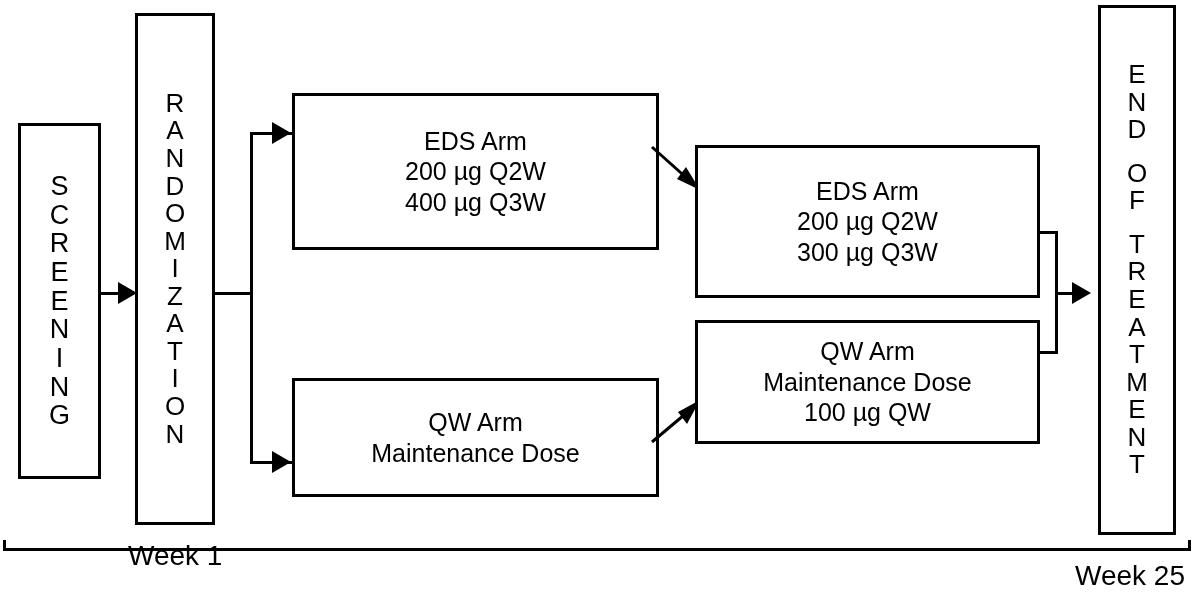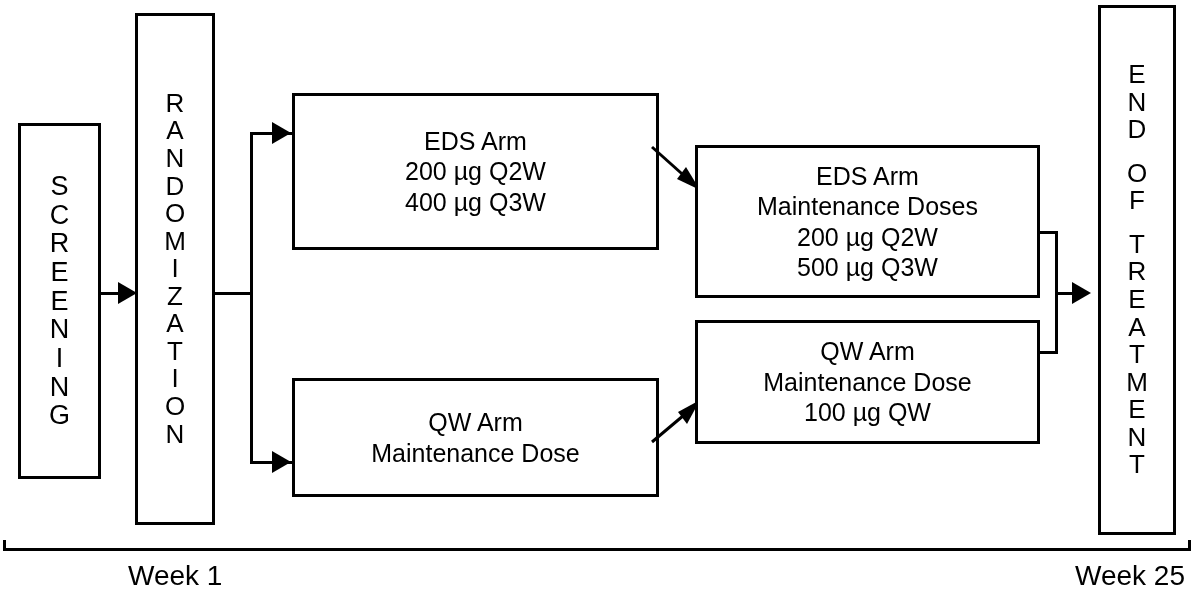--- a/index.html
+++ b/index.html
@@ -151,23 +151,22 @@
     <span class="line">400 µg Q3W</span>
   </div>
 
   <svg class="diag" style="left:650px; top:145px; width:60px; height:55px;" viewBox="0 0 60 55">
     <line x1="2" y1="2" x2="40" y2="36" stroke="#000" stroke-width="3"></line>
     <polygon points="50,45 27,34 36,22" fill="#000"></polygon>
   </svg>
 
   <div class="hbox" style="left:695px; top:145px; width:345px; height:153px;">
     <span class="line">EDS Arm</span>
-    <span class="line">Maintenance Doses</span>
     <span class="line">200 µg Q2W</span>
-    <span class="line">500 µg Q3W</span>
+    <span class="line">300 µg Q3W</span>
   </div>
 
   <div class="hbox" style="left:292px; top:378px; width:367px; height:119px;">
     <span class="line">QW Arm</span>
     <span class="line">Maintenance Dose</span>
   </div>
 
   <svg class="diag" style="left:650px; top:392px; width:60px; height:55px;" viewBox="0 0 60 55">
     <line x1="2" y1="50" x2="40" y2="18" stroke="#000" stroke-width="3"></line>
     <polygon points="50,8 28,20 37,32" fill="#000"></polygon>
@@ -203,16 +202,16 @@
       <span class="ltr">E</span>
       <span class="ltr">N</span>
       <span class="ltr">T</span>
     </div>
   </div>
 
   <div class="timeline-line" style="left:3px; top:548px; width:1188px;"></div>
   <div class="timeline-tick" style="left:3px; top:540px; height:11px;"></div>
   <div class="timeline-tick" style="left:1188px; top:540px; height:11px;"></div>
 
-  <div class="week-label" style="left:128px; top:560px;">Week 1</div>
+  <div class="week-label" style="left:128px; top:540px;">Week 1</div>
   <div class="week-label" style="left:1075px; top:560px;">Week 25</div>
 
 </div>
 
 </body></html>

